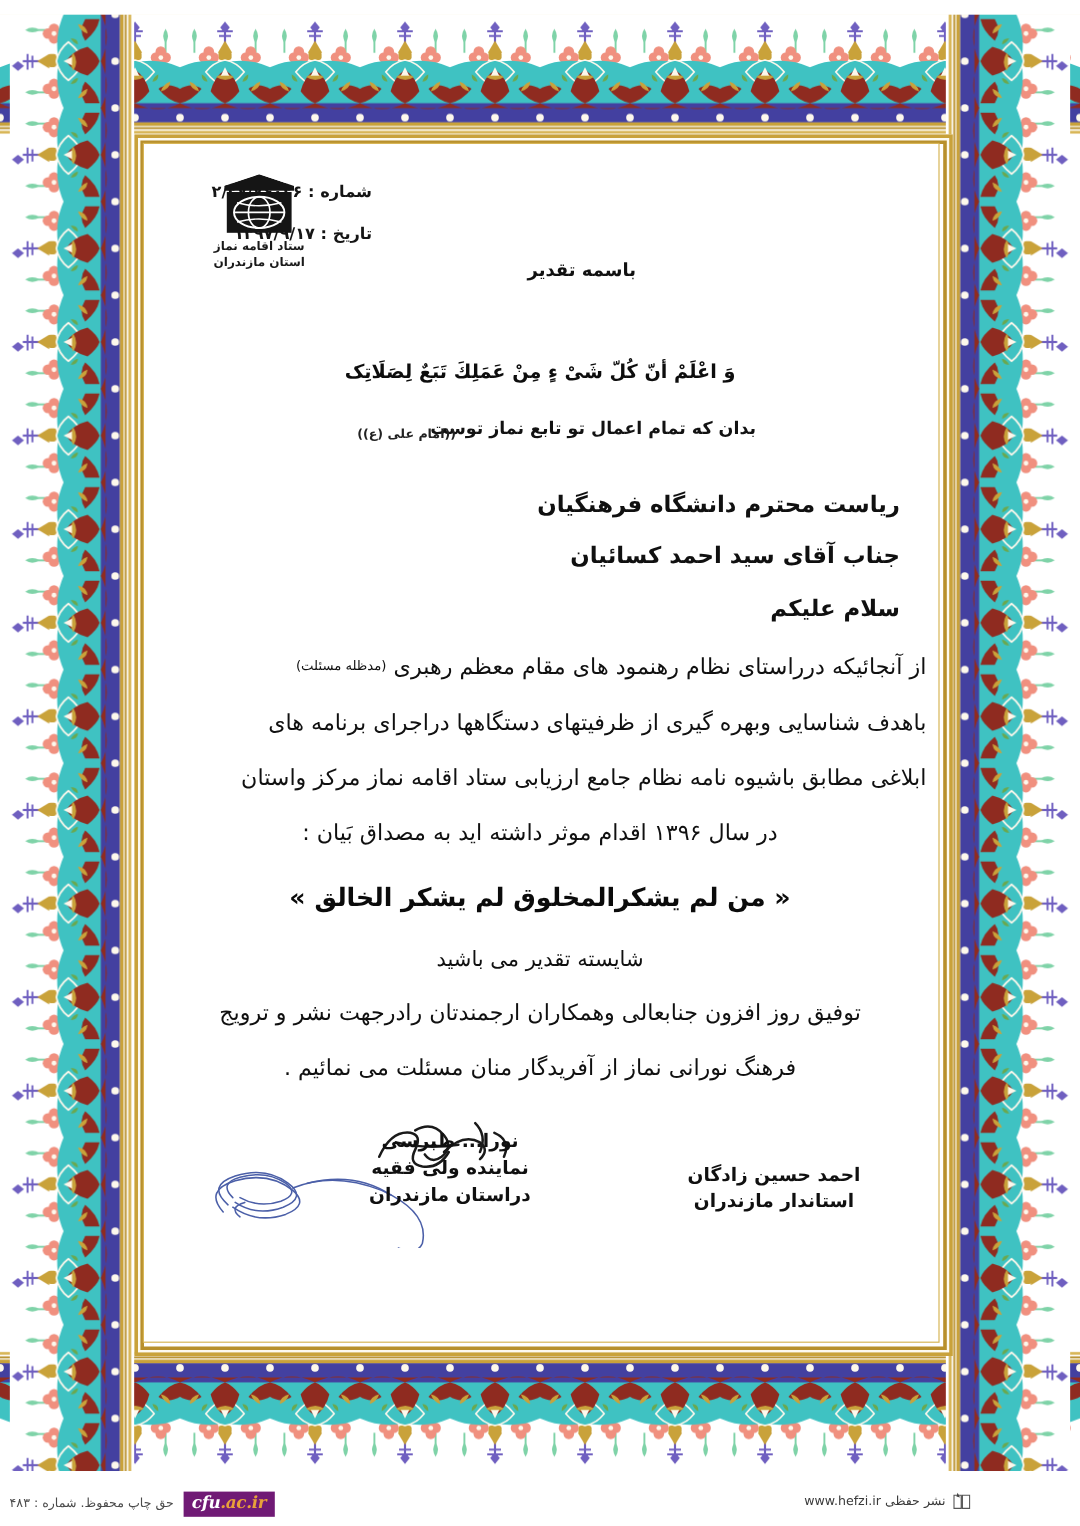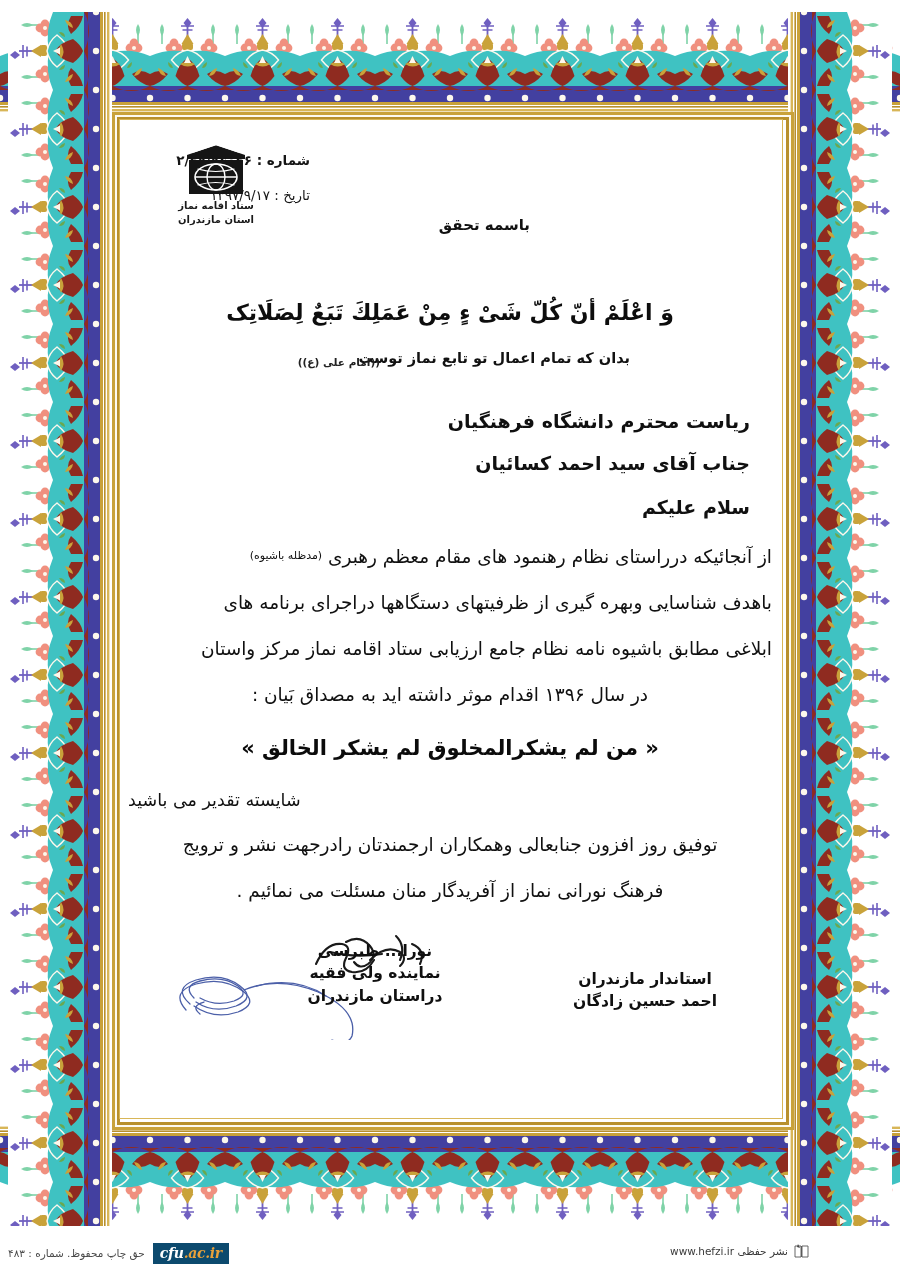--- a/index.html
+++ b/index.html
@@ -30,68 +30,68 @@
     background:#ffffff;
   }
   #inner-frame-line{
     position:absolute;left:119px;top:119px;width:662px;height:998px;
     border:1px solid #d8b657;pointer-events:none;
   }
 
   
   #content{position:absolute;left:120px;top:122px;width:660px;height:994px;}
   #doc-number{right:470px;top:30px;position:absolute;font-size:13.5px;font-weight:bold;color:#151515;}
-  #doc-date{right:470px;top:65px;position:absolute;font-size:13.5px;font-weight:normal;color:#151515;}
+  #doc-date{right:470px;top:65px;position:absolute;font-size:13.5px;font-weight:bold;color:#151515;}
 
   
   #logo-block{position:absolute;left:30px;top:22px;width:132px;text-align:center;}
   #logo-mark{width:62px;height:52px;margin:0 auto;display:block;}
   #logo-caption{margin-top:3px;font-size:10px;line-height:1.35;color:#1a1a1a;font-weight:bold;}
 
   #basmalah{position:absolute;right:250px;top:94px;font-size:15px;font-weight:bold;color:#111;}
 
   #hadith-ar{position:absolute;left:0;right:0;top:178px;text-align:center;
-             font-size:22px;font-weight:bold;color:#0d0d0d;letter-spacing:.5px;
+             font-size:16px;font-weight:bold;color:#0d0d0d;letter-spacing:.5px;
              font-family:"DejaVu Sans","Liberation Sans",sans-serif;}
   #hadith-fa{position:absolute;right:150px;top:228px;font-size:14.5px;font-weight:bold;color:#121212;}
   #hadith-src{position:absolute;right:400px;top:234px;font-size:10.5px;color:#222;font-weight:bold;}
 
   .addr{position:absolute;right:30px;font-size:19px;font-weight:bold;color:#101010;}
   #addressee-title{top:288px;}
   #addressee-name{top:330px;}
   #greeting{top:374px;}
 
   .body-line{position:absolute;right:8px;left:8px;font-size:18.5px;color:#101010;
              font-weight:500;line-height:1.2;white-space:nowrap;}
   #body-1{top:424px;text-align:right;}
   #body-1 .sup{font-size:11px;vertical-align:0.35em;}
   #body-2{top:470px;text-align:right;}
   #body-3{top:516px;text-align:right;}
   #body-4{top:562px;text-align:center;}
-  #body-6{top:668px;text-align:left;font-size:17.5px;}
+  #body-6{top:668px;text-align:center;font-size:17.5px;}
   #body-7{top:712px;text-align:center;}
   #body-8{top:758px;text-align:center;}
 
   #quote-hadith{position:absolute;left:0;right:0;top:614px;text-align:center;
                 font-size:21px;font-weight:bold;color:#0b0b0b;}
 
   
   .sig{position:absolute;text-align:center;font-weight:bold;color:#101010;font-size:15.5px;line-height:1.45;}
   #sig-right{right:10px;top:846px;width:250px;}
   #sig-left{right:290px;top:818px;width:230px;}
   .sig-line{display:block;}
 
   .scribble{position:absolute;pointer-events:none;}
   #scribble-blue{left:40px;top:838px;width:215px;height:80px;}
   #scribble-black{right:330px;top:808px;width:150px;height:48px;}
 
   
   #footer{position:absolute;left:0;bottom:0;width:900px;height:46px;background:#ffffff;}
   #footer-left{position:absolute;left:8px;bottom:8px;display:flex;align-items:center;gap:8px;}
-  #cfu-badge{background:#0c4a6e;color:#fff;font-size:14px;font-weight:bold;
+  #cfu-badge{background:#701a75;color:#fff;font-size:14px;font-weight:bold;
              padding:2px 7px 3px;font-style:italic;letter-spacing:-.3px;
              font-family:"DejaVu Serif","Liberation Serif",serif;}
   #cfu-badge .dot{color:#e8a13a;}
   #copyright{font-size:10.5px;color:#4a4a4a;direction:rtl;margin-bottom:2px;}
   #footer-right{position:absolute;right:90px;bottom:14px;display:flex;align-items:center;gap:6px;direction:rtl;}
   #hefzi-text{font-size:10.5px;color:#3a3a3a;direction:rtl;}
   #book-icon{width:16px;height:15px;}
 </style>
 </head>
 <body>
@@ -243,33 +243,33 @@
         <line x1="10" y1="33" x2="52" y2="33" stroke="#ffffff" stroke-width="1.4"></line>
         <path d="M12.5 25 q18 5 37 0" fill="none" stroke="#ffffff" stroke-width="1.2"></path>
         <path d="M12.5 41 q18 -5 37 0" fill="none" stroke="#ffffff" stroke-width="1.2"></path>
       </svg>
       <div id="logo-caption">
         <div>ستاد اقامه نماز</div>
         <div>استان مازندران</div>
       </div>
     </div>
 
-    <div id="basmalah">باسمه تحقق</div>
+    <div id="basmalah">باسمه تقدیر</div>
 
     <div id="hadith-ar">وَ اعْلَمْ أنّ كُلّ شَیْ ءٍ مِنْ عَمَلِكَ تَبَعٌ لِصَلَاتِک</div>
     <div id="hadith-fa">بدان که تمام اعمال تو تابع نماز توست</div>
     <div id="hadith-src">((امام علی (ع))</div>
 
     <div class="addr" id="addressee-name">جناب آقای سید احمد کسائیان</div>
     <div class="addr" id="addressee-title">ریاست محترم دانشگاه فرهنگیان</div>
     <div class="addr" id="greeting">سلام علیکم</div>
 
     <div class="body-line" id="body-1">
       <span>از آنجائیکه درراستای نظام رهنمود های مقام معظم رهبری</span>
-      <span class="sup">(مدظله باشیوه)</span>
+      <span class="sup">(مدظله مسئلت)</span>
     </div>
     <div class="body-line" id="body-2">باهدف شناسایی وبهره گیری از ظرفیتهای دستگاهها دراجرای برنامه های</div>
     <div class="body-line" id="body-3">ابلاغی مطابق باشیوه نامه نظام جامع ارزیابی ستاد اقامه نماز مرکز واستان</div>
     <div class="body-line" id="body-4">در سال ۱۳۹۶ اقدام موثر داشته اید  به مصداق بَیان :</div>
 
     <div id="quote-hadith">« من لم یشکرالمخلوق لم یشکر الخالق »</div>
 
     <div class="body-line" id="body-6">شایسته تقدیر می باشید</div>
     <div class="body-line" id="body-7">توفیق روز افزون جنابعالی وهمکاران ارجمندتان رادرجهت نشر و ترویج</div>
     <div class="body-line" id="body-8">فرهنگ نورانی نماز از آفریدگار منان مسئلت می نمائیم .</div>
@@ -278,22 +278,22 @@
       <g fill="none" stroke="#4b5fa8" stroke-width="1.3" stroke-linecap="round">
         <path d="M30 44 q-18 -16 6 -24 q26 -8 44 6 q16 12 -4 20 q-22 8 -40 -4"></path>
         <path d="M26 50 q-16 -18 10 -26 q28 -8 48 8 q14 12 -6 20 q-24 8 -44 -6"></path>
         <path d="M34 38 q-12 -12 6 -17 q22 -6 38 5 q12 9 -4 15 q-18 6 -34 -3"></path>
         <path d="M40 54 q-10 -8 4 -12"></path>
         <path d="M84 30 q34 -14 74 2 q40 18 34 44 q-4 10 -20 4"></path>
         <path d="M96 26 q40 -10 70 10"></path>
       </g>
     </svg>
     <div class="sig" id="sig-right">
+      <span class="sig-line">احمد حسین زادگان</span>
       <span class="sig-line">استاندار مازندران</span>
-      <span class="sig-line">احمد حسین زادگان</span>
     </div>
 
     <svg class="scribble" id="scribble-black" viewBox="0 0 150 48">
       <g fill="none" stroke="#1a1a1a" stroke-width="2.1" stroke-linecap="round">
         <path d="M16 34 q10 -22 26 -20 q10 2 4 14 q-6 12 6 14 q14 2 22 -12"></path>
         <path d="M46 12 q14 -8 24 4 q8 10 -2 18 q-8 6 -14 -2"></path>
         <path d="M70 30 q16 -16 30 -8 q8 6 0 14"></path>
         <path d="M96 6 q10 10 4 24"></path>
         <path d="M112 14 q14 6 8 20"></path>
         <path d="M30 22 q24 6 52 2"></path>

